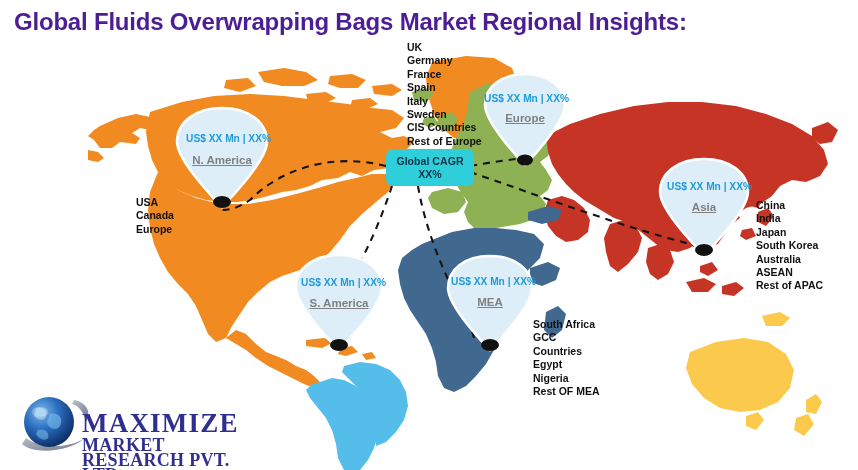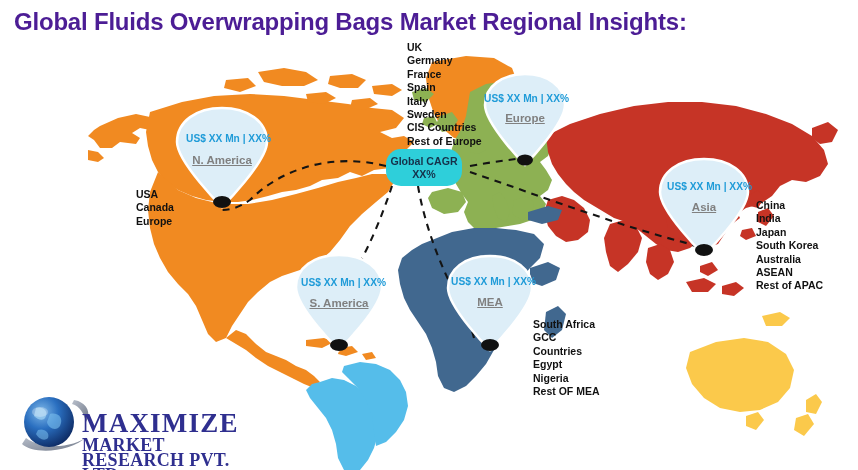--- a/index.html
+++ b/index.html
@@ -24,21 +24,21 @@
 
   
   .clist{
     position:absolute;
     font-size:10.5px;font-weight:bold;color:#111;
     line-height:13.4px;white-space:nowrap;
   }
   .clist div{white-space:nowrap;}
 
   #list-europe{left:407px;top:41px;}
-  #list-namerica{left:136px;top:188px;}
+  #list-namerica{left:136px;top:196px;}
   #list-samerica{left:199px;top:336px;}
   #list-mea{left:533px;top:318px;}
   #list-asia{left:756px;top:199px;}
 
   
   .pin{position:absolute;}
   .pin .pinsvg{position:absolute;left:0;top:0;}
   .pin .val{
     position:absolute;left:0;width:100%;
     text-align:right;
@@ -68,22 +68,22 @@
   #pin-samerica{left:292px;top:253px;width:94px;height:99px;}
   #pin-samerica .val{top:24px;}
   #pin-samerica .reg{top:44px;text-align:center;}
 
   #pin-mea{left:444px;top:254px;width:92px;height:98px;}
   #pin-mea .val{top:22px;}
   #pin-mea .reg{top:42px;}
 
   
   #cagr{
-    position:absolute;left:386px;top:149px;width:76px;height:37px;
-    background:#2ecfda;border-radius:15px;
+    position:absolute;left:386px;top:149px;width:88px;height:37px;
+    background:#2ecfda;border-radius:7px;
     display:flex;flex-direction:column;align-items:center;justify-content:center;
     line-height:13px;
   }
   #cagr .l1{font-size:10.6px;font-weight:bold;color:#16314a;}
   #cagr .l2{font-size:10.6px;font-weight:bold;color:#16314a;}
 
   
   #logo{position:absolute;left:16px;top:392px;width:250px;height:72px;text-decoration:underline;}
   #logo .lg-text{position:absolute;left:66px;top:18px;}
   #logo .lg-main{

